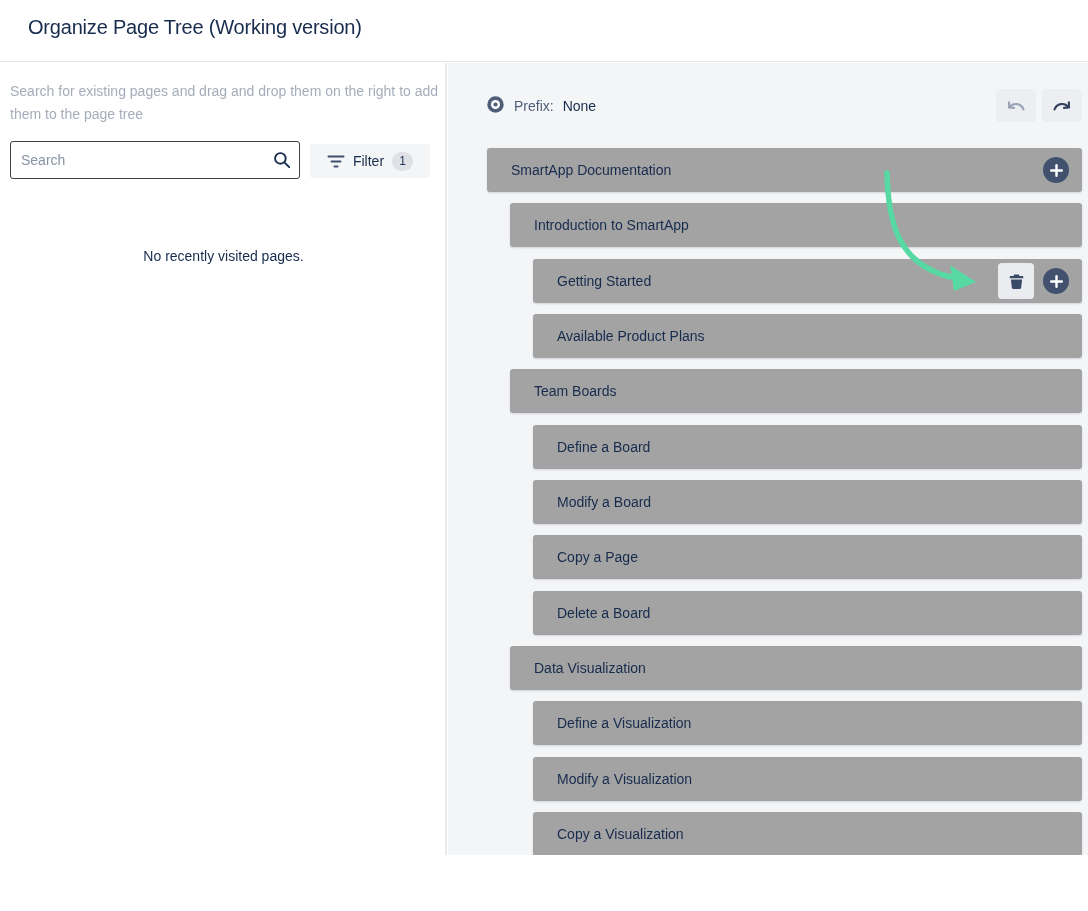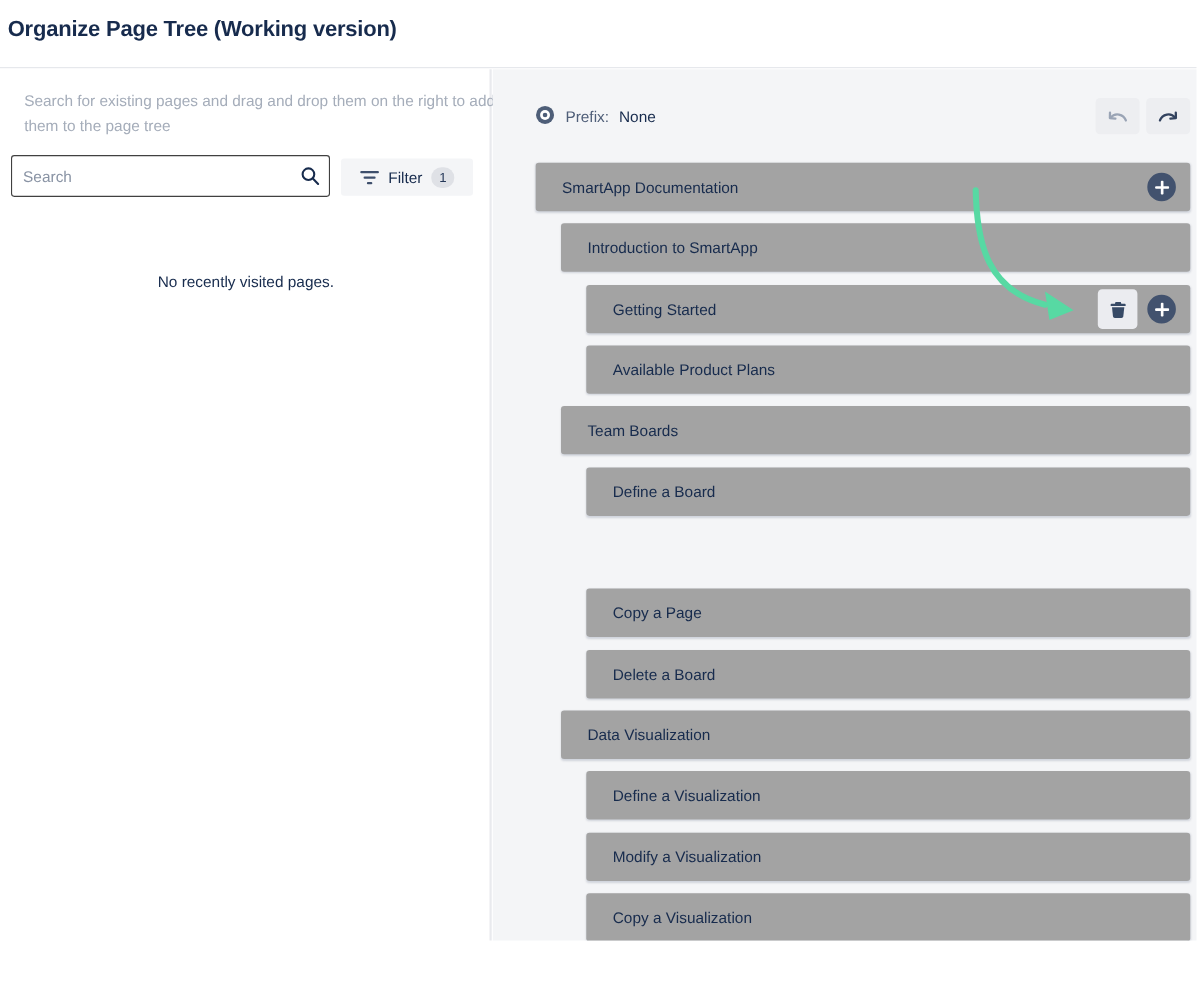--- a/index.html
+++ b/index.html
@@ -7,25 +7,25 @@
     --btnbg:#EBECF0; --navy:#42526E; --green:#57D9A3; --blue:#2257C6;
     --border:#E4E6EA;
   }
   *{box-sizing:border-box; margin:0; padding:0;}
   html,body{background:#fff;}
   body{font-family:"Liberation Sans","DejaVu Sans",sans-serif; color:var(--dark);}
   .app{position:relative; width:1088px; height:911px; background:#fff; overflow:hidden;}
 
   
   .header{position:absolute; left:0; top:0; width:1088px; height:62px; background:#fff; border-bottom:1px solid var(--border);}
-  .title{position:absolute; left:7px; top:16px; font-size:20px; font-weight:700; letter-spacing:-0.2px; color:var(--dark);}
+  .title{position:absolute; left:28px; top:16px; font-size:20px; font-weight:400; letter-spacing:-0.2px; color:var(--dark);}
 
   
   .left-panel{position:absolute; left:0; top:63px; width:447px; height:792px; background:#fff; border-right:2px solid #E9EAEE;}
-  .helper{position:absolute; left:22px; top:17px; width:430px; font-size:14px; line-height:23px; color:var(--muted);}
+  .helper{position:absolute; left:10px; top:17px; width:430px; font-size:14px; line-height:23px; color:var(--muted);}
   .search-wrap{position:absolute; left:10px; top:78px; width:290px; height:38px;}
   .search-wrap input{width:100%; height:100%; border:1px solid #404040; border-radius:3px; padding:0 36px 0 10px; font-size:14px; color:var(--dark); font-family:inherit; outline:none; background:#fff;}
   .search-wrap input::placeholder{color:#8993A4;}
   .search-icon{position:absolute; right:9px; top:10px; width:18px; height:18px;}
   .filter-btn{position:absolute; left:310px; top:81px; width:120px; height:34px; border:none; border-radius:3px; background:var(--panel); display:flex; align-items:center; justify-content:center; gap:8px; font-size:14px; color:var(--dark); font-family:inherit; cursor:pointer;}
   .badge{display:inline-flex; align-items:center; justify-content:center; min-width:21px; height:19px; padding:0 6px; border-radius:10px; background:#DFE1E6; font-size:12px; color:#253858;}
   .empty{position:absolute; left:0; top:159px; width:447px; text-align:center; font-size:14px; color:var(--dark);margin-top:26px;}
 
   
   .right-panel{position:absolute; left:448px; top:63px; width:640px; height:792px; background:var(--panel); overflow:hidden;}
@@ -156,20 +156,23 @@
         </div>
         <div class="tree-row" style="top: 251px; left: 85px; width: 549px; text-align: center;">
           <span>Available Product Plans</span>
         </div>
         <div class="tree-row" style="top: 306px; left: 62px; width: 572px;">
           <span>Team Boards</span>
         </div>
         <div class="tree-row" style="top: 362px; left: 85px; width: 549px;">
           <span>Define a Board</span>
         </div>
+        <div class="tree-row" style="top: 417px; left: 85px; width: 549px;">
+          <span>Modify a Board</span>
+        </div>
         <div class="tree-row" style="top: 472px; left: 85px; width: 549px;">
           <span>Copy a Page</span>
         </div>
         <div class="tree-row" style="top: 528px; left: 85px; width: 549px;">
           <span>Delete a Board</span>
         </div>
         <div class="tree-row" style="top: 583px; left: 62px; width: 572px;">
           <span>Data Visualization</span>
         </div>
         <div class="tree-row" style="top: 638px; left: 85px; width: 549px;">

